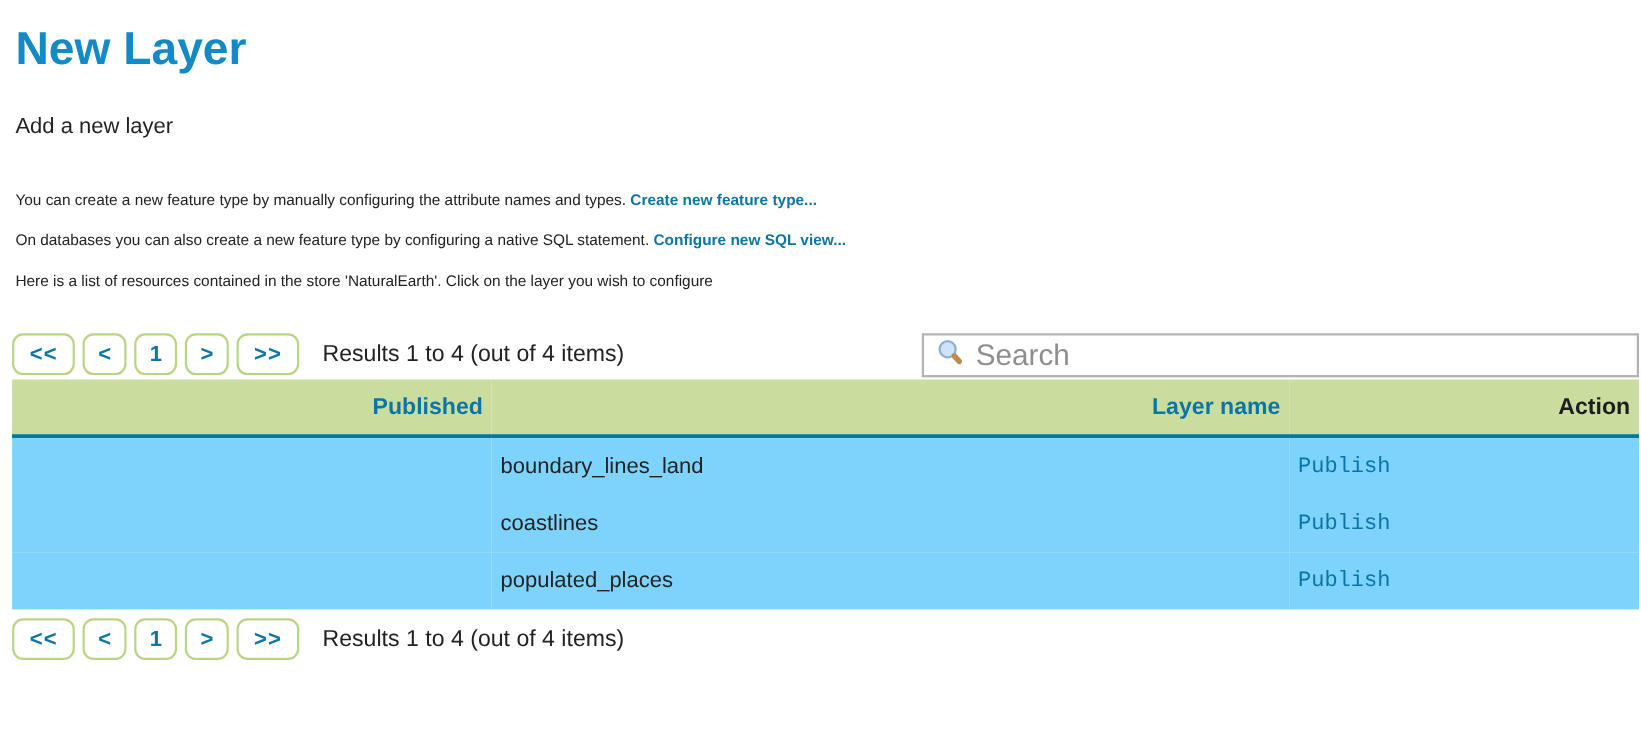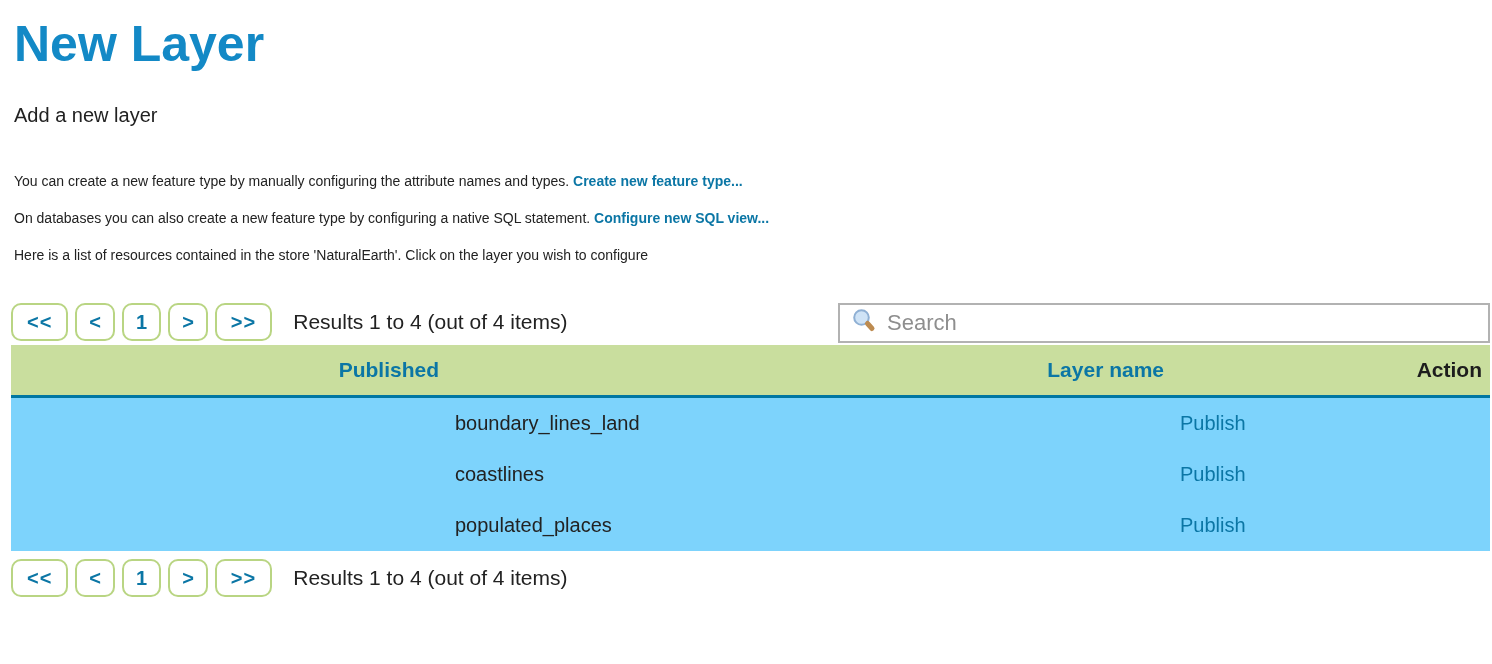--- a/index.html
+++ b/index.html
@@ -11,21 +11,21 @@
   .page {
     width: 1492px;
     height: 664px;
     overflow: hidden;
     background: #ffffff;
   }
 
   
   .page-title {
     margin: 20px 0 0 14px;
-    font-size: 50px;
+    font-size: 42px;
     line-height: 48px;
     font-weight: bold;
     color: #1389c6;
   }
   .page-subtitle {
     margin: 35px 0 0 14px;
     font-size: 20px;
     line-height: 24px;
     color: #222222;
   }
@@ -87,21 +87,21 @@
     background: #ffffff;
     padding-left: 11px;
     gap: 10px;
   }
   .search-wrap svg { flex: 0 0 auto; }
   .search-input {
     flex: 1;
     border: none;
     outline: none;
     font-family: inherit;
-    font-size: 22px;
+    font-size: 27px;
     color: #444444;
     background: transparent;
     padding: 0;
   }
   .search-input::placeholder { color: #8e8e8e; opacity: 1; }
 
   
   table.layers {
     border-collapse: collapse;
     table-layout: fixed;
@@ -128,20 +128,21 @@
   table.layers tbody td {
     padding: 14px 8px;
     color: #222222;
   }
   table.layers tbody tr.odd { background: #7dd3fc; }
   table.layers tbody tr.even { background: #7dd3fc; }
   a.publish-link {
     color: #0b76a5;
     text-decoration: none;
     cursor: pointer;
+    font-family: Liberation Mono, monospace;
   }
 
   .bottom-pager { margin: 8px 0 14px 11px; }
 </style>
 </head>
 <body>
 
 <div class="page">
 
   <h1 class="page-title">New Layer</h1>

